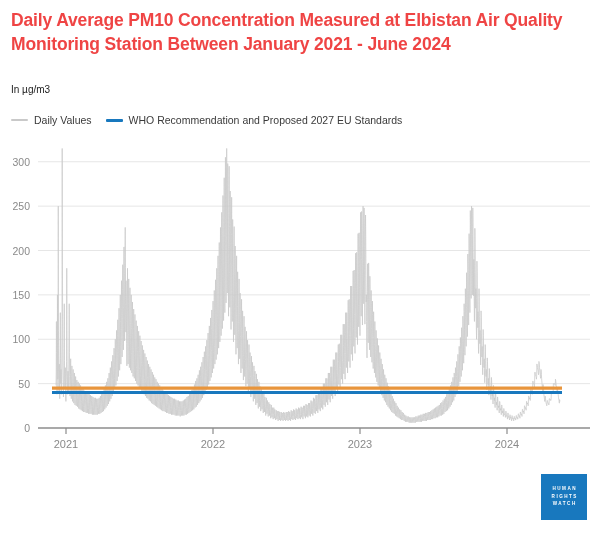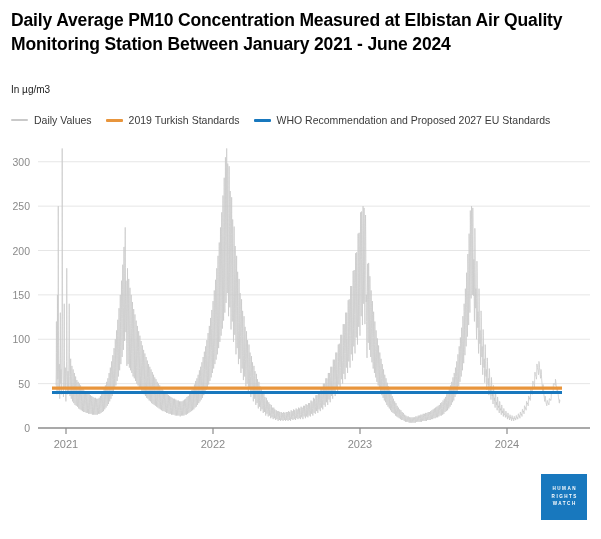--- a/index.html
+++ b/index.html
@@ -24,21 +24,21 @@
   }
   .title {
     position: absolute;
     left: 11px;
     top: 8px;
     width: 580px;
     font-size: 17.5px;
     font-weight: bold;
     line-height: 1.38;
     letter-spacing: -0.15px;
-    color: #000000;
+    color: #ef4444;
   }
   .subtitle {
     position: absolute;
     left: 11px;
     top: 84px;
     font-size: 10px;
     font-weight: normal;
     color: #222222;
   }
   .legend {
@@ -110,24 +110,20 @@
   <div class="title">Daily Average PM10 Concentration Measured at Elbistan Air Quality Monitoring Station Between January 2021 - June 2024</div>
 
   <div class="subtitle">In µg/m3</div>
 
   <div class="legend">
     <div class="legend-item">
       <span class="legend-swatch" style="background:#c9c9c9"></span>
       <span class="legend-label">Daily Values</span>
     </div>
     <div class="legend-item">
-      <span class="legend-swatch" style="background:#e8953c;height:3px"></span>
-      <span class="legend-label">2019 Turkish Standards</span>
-    </div>
-    <div class="legend-item">
       <span class="legend-swatch" style="background:#1878be;height:3px"></span>
       <span class="legend-label">WHO Recommendation and Proposed 2027 EU Standards</span>
     </div>
   </div>
 
   <div class="plot">
     <svg id="chart-svg" width="601" height="320" viewBox="0 0 601 320">
         <text x="30" y="300" text-anchor="end" fill="#8a8a8a" font-size="10.5" font-family="&quot;Liberation Sans&quot;, sans-serif">0</text>
         <line x1="38" x2="590" y1="251.625" y2="251.625" stroke="#e6e6e6" stroke-width="1"></line>
         <text x="30" y="255.625" text-anchor="end" fill="#8a8a8a" font-size="10.5" font-family="&quot;Liberation Sans&quot;, sans-serif">50</text>

